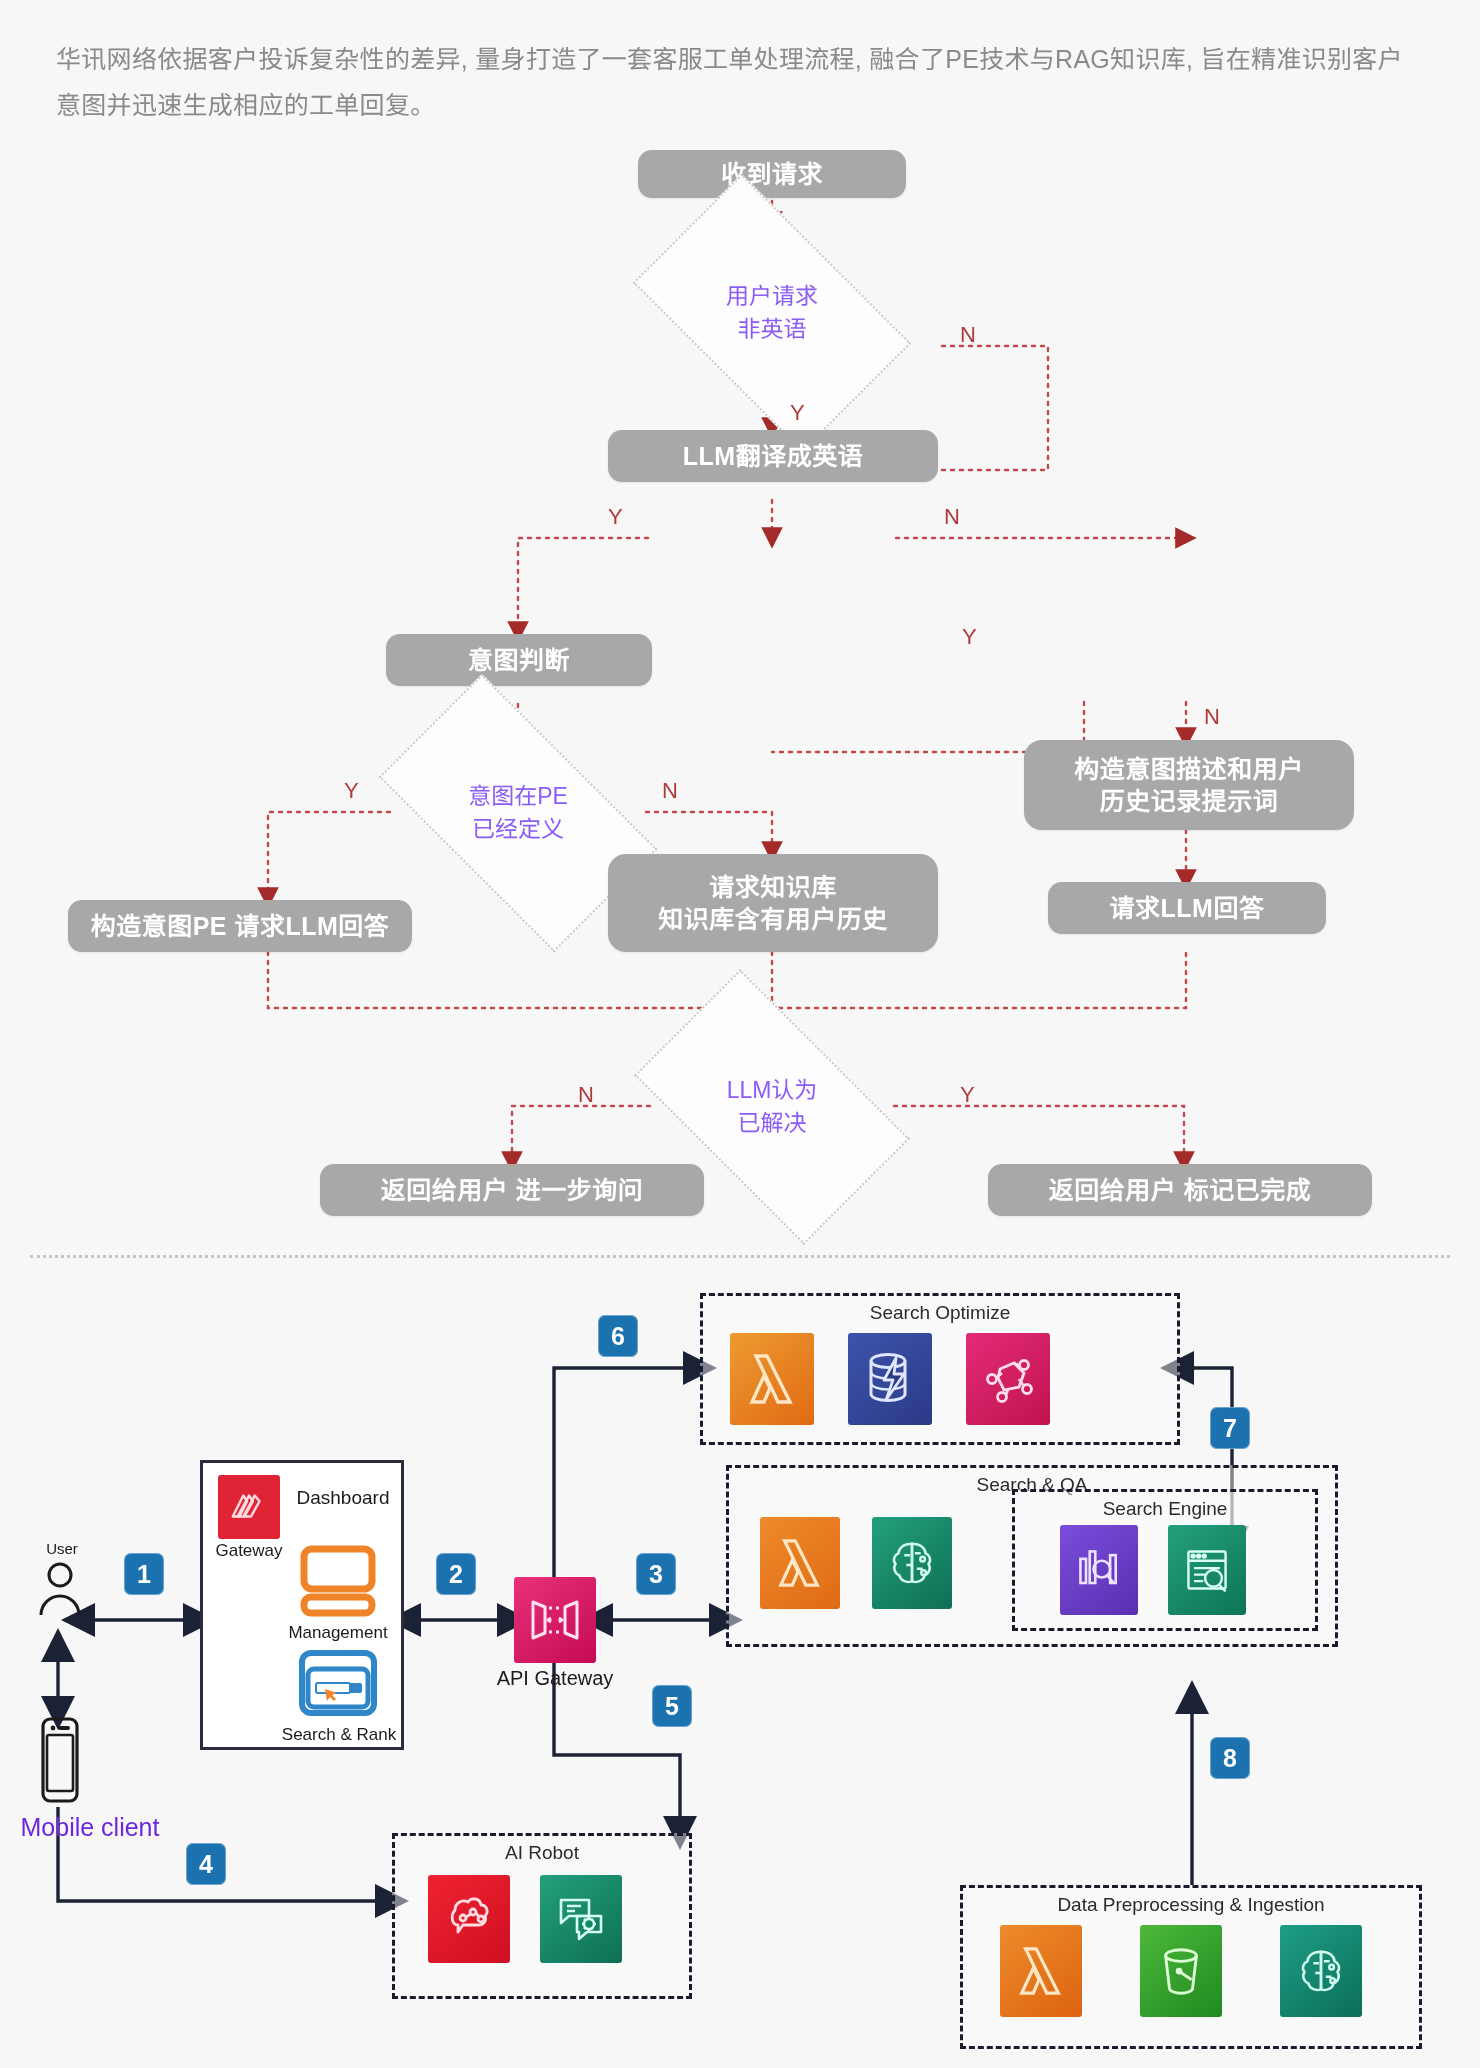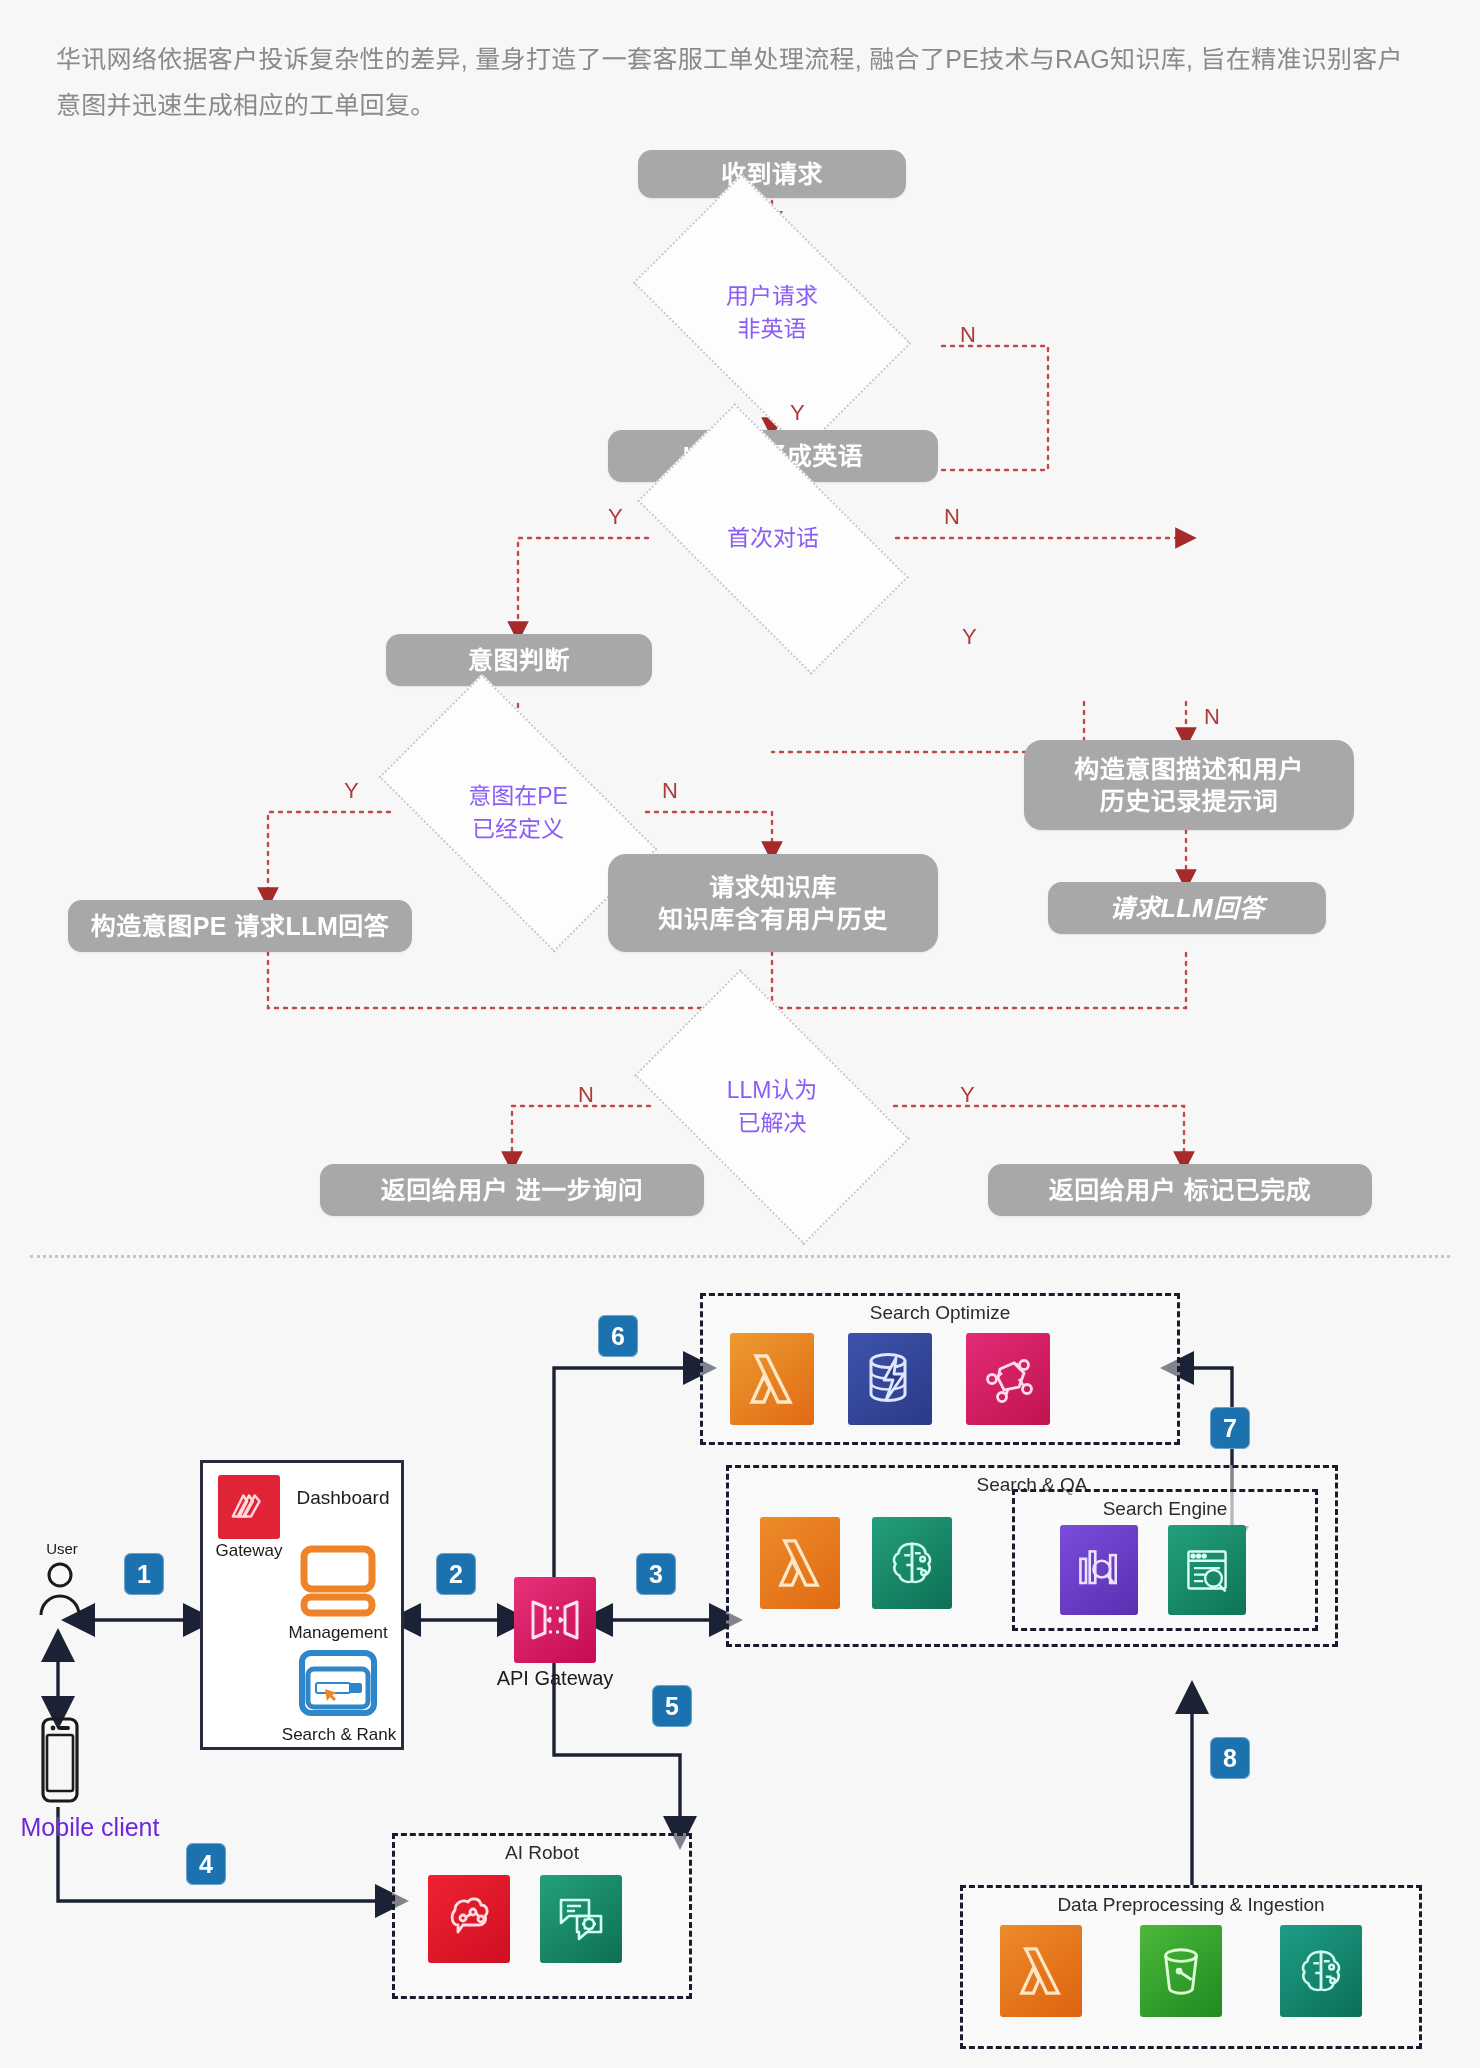--- a/index.html
+++ b/index.html
@@ -166,26 +166,20 @@
     <div class="lbl" style="left:960px;top:184px;">N</div>
     <div class="lbl" style="left:790px;top:262px;">Y</div>
 
     <div class="node" style="left:608px;top:290px;width:330px;height:52px;">
       <span>LLM翻译成英语</span>
     </div>
 
     <div class="lbl" style="left:608px;top:366px;">Y</div>
     <div class="lbl" style="left:944px;top:366px;">N</div>
 
-    <div class="diamond" style="left:650px;top:330px;width:246px;height:138px;">
-      <div class="dmshape"></div>
-      <div class="dmtxt">
-        <div>首次对话</div>
-      </div>
-    </div>
 
     <div class="lbl" style="left:962px;top:486px;">Y</div>
     <div class="lbl" style="left:1204px;top:566px;">N</div>
 
     <div class="node" style="left:386px;top:494px;width:266px;height:52px;">
       <span>意图判断</span>
     </div>
 
     <div class="diamond" style="left:394px;top:600px;width:248px;height:146px;">
       <div class="dmshape"></div>
@@ -204,21 +198,21 @@
 
     <div class="node" style="left:68px;top:760px;width:344px;height:52px;">
       <span>构造意图PE 请求LLM回答</span>
     </div>
 
     <div class="node big" style="left:608px;top:714px;width:330px;height:98px;white-space:pre-line;">
       <span>请求知识库
 知识库含有用户历史</span>
     </div>
 
-    <div class="node" style="left:1048px;top:742px;width:278px;height:52px;font-style:italic;">
+    <div class="node" style="left:1048px;top:742px;width:278px;height:52px;">
       <span>请求LLM回答</span>
     </div>
 
     <div class="diamond" style="left:652px;top:892px;width:240px;height:150px;">
       <div class="dmshape"></div>
       <div class="dmtxt">
         <div>LLM认为</div>
         <div>已解决</div>
       </div>
     </div>

